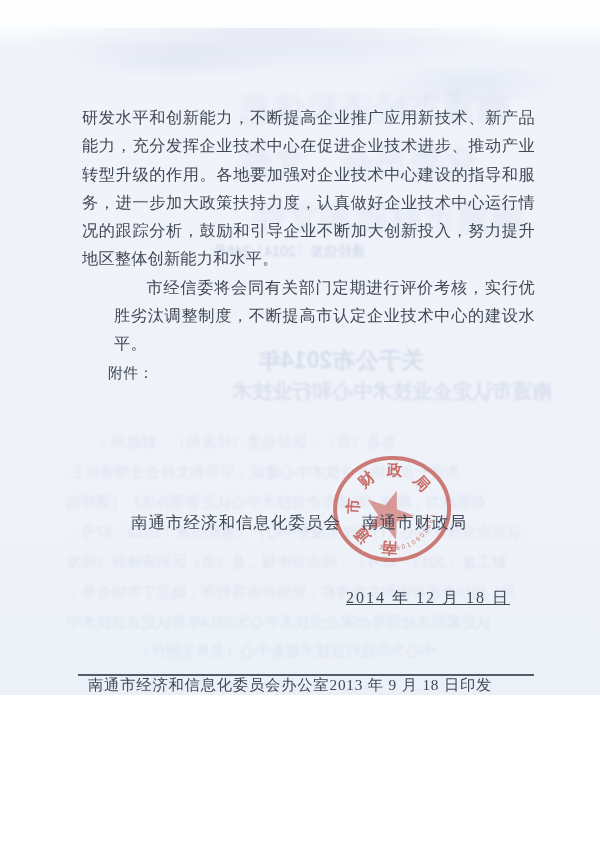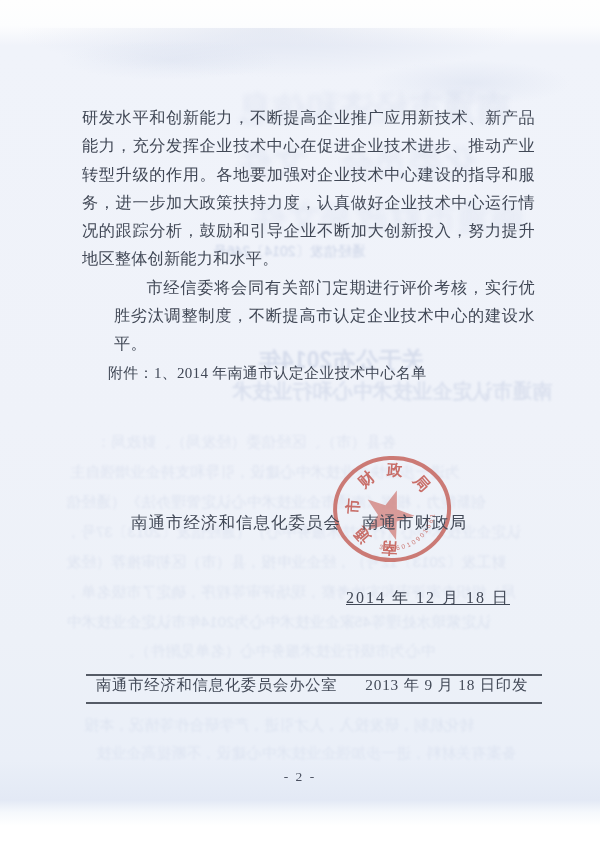--- a/index.html
+++ b/index.html
@@ -1,17 +1,17 @@
 <!DOCTYPE html>
 <html><head>
 <meta charset="utf-8">
 <style>
   html,body{margin:0;padding:0;background:#ffffff;}
   .page{
-    position:relative;width:600px;height:847px;overflow:hidden;
+    position:relative;width:600px;height:695px;overflow:hidden;
     background:linear-gradient(180deg,
       #fefefe 0px,#fcfdfe 26px,#f0f3fa 46px,#eff2f9 420px,
       #edf1f8 640px,#eaeff8 760px,#e5ebf6 788px,#e3e9f5 800px,
       #f5f8fc 812px,#ffffff 826px);
     font-family:"Liberation Serif","DejaVu Serif",serif;
     color:#414856;
   }
   .streak{position:absolute;pointer-events:none;z-index:0;}
   .streak1{top:28px;left:0;width:600px;height:70px;
     background:radial-gradient(60% 100% at 45% 0%, rgba(185,196,222,.30), transparent 70%);}
@@ -46,23 +46,23 @@
   .sig.left{left:131px;}
   .sig.right{left:362px;}
 
   .seal{position:absolute;left:317px;top:432px;width:150px;height:150px;z-index:3;
     filter:blur(.4px);}
 
   .issue-date{position:absolute;right:90px;top:588px;z-index:4;
     font-size:16px;letter-spacing:2px;text-decoration:underline;}
 
   .footer-bar{
-    position:absolute;left:86px;top:674px;width:456px;height:30px;z-index:2;
+    position:absolute;left:78px;top:674px;width:456px;height:30px;z-index:2;
     box-sizing:border-box;border-top:2px solid #555b66;border-bottom:2px solid #555b66;
-    display:flex;justify-content:space-between;align-items:center;
+    display:flex;justify-content:flex-start;align-items:center;
     padding:0 14px 8px 10px;font-size:15.3px;letter-spacing:.8px;
   }
   .page-number{position:absolute;left:0;top:769px;width:100%;z-index:2;
     text-align:center;font-size:13.5px;letter-spacing:2px;color:#4a5060;}
 </style>
 </head>
 <body>
 
 <div class="page">
 
@@ -88,21 +88,20 @@
   <span class="bleed" style="top:744px;left:96px;font-size:15px;opacity:.11;">备案有关材料，进一步加强企业技术中心建设，不断提高企业技</span>
 
   <div class="bodytext">
     <p>研发水平和创新能力，不断提高企业推广应用新技术、新产品能力，充分发挥企业技术中心在促进企业技术进步、推动产业转型升级的作用。各地要加强对企业技术中心建设的指导和服务，进一步加大政策扶持力度，认真做好企业技术中心运行情况的跟踪分析，鼓励和引导企业不断加大创新投入，努力提升地区整体创新能力和水平。</p>
     <p class="indent">市经信委将会同有关部门定期进行评价考核，实行优胜劣汰调整制度，不断提高市认定企业技术中心的建设水平。</p>
   </div>
 
   <div class="attach">
     <span>附件：</span>
     <div class="items">
-      <span>1、2014 年南通市认定企业技术中心名单</span>
     </div>
   </div>
 
   <span class="sig left">南通市经济和信息化委员会</span>
   <span class="sig right">南通市财政局</span>
 
   <svg class="seal" viewBox="0 0 150 150">
     <g transform="rotate(-3 75 75)">
       <ellipse cx="75" cy="77" rx="57" ry="51" fill="none" stroke="#c25850" stroke-width="4" opacity="0.78"></ellipse>
       <polygon fill="#ca6159" opacity="0.60" transform="translate(71,83)" points="9.7,-24.1 8.8,-5.5 25.9,1.8 8.0,6.7 6.3,25.2 -3.9,9.6 -22.1,13.8 -10.4,-0.7 -19.9,-16.7 -2.5,-10.1"></polygon>

